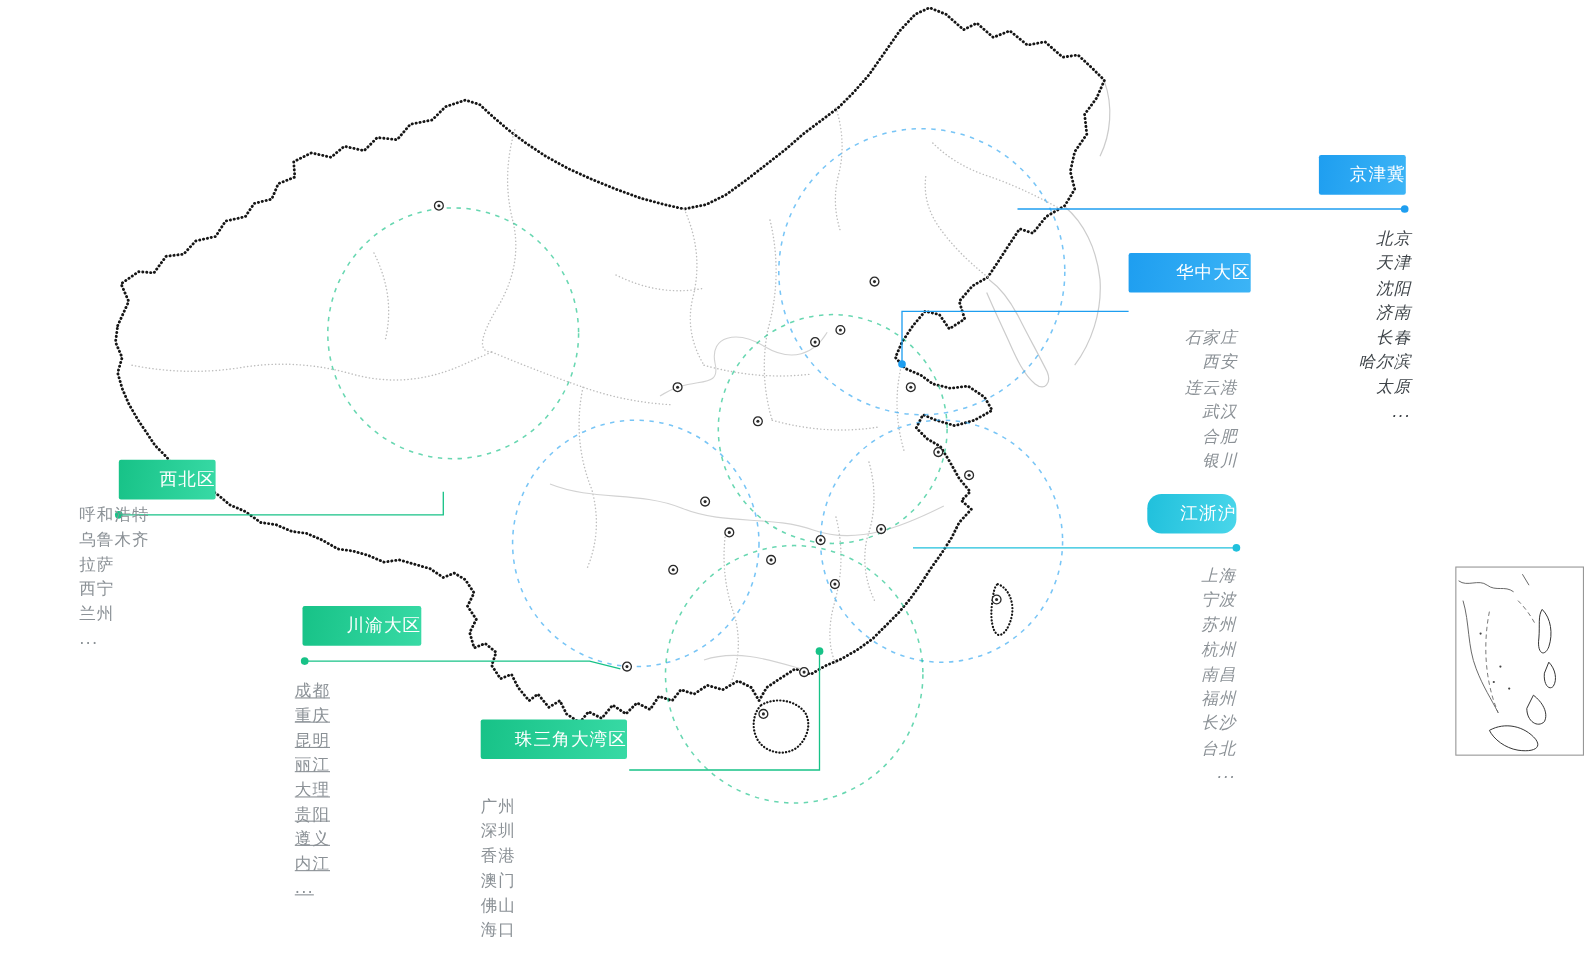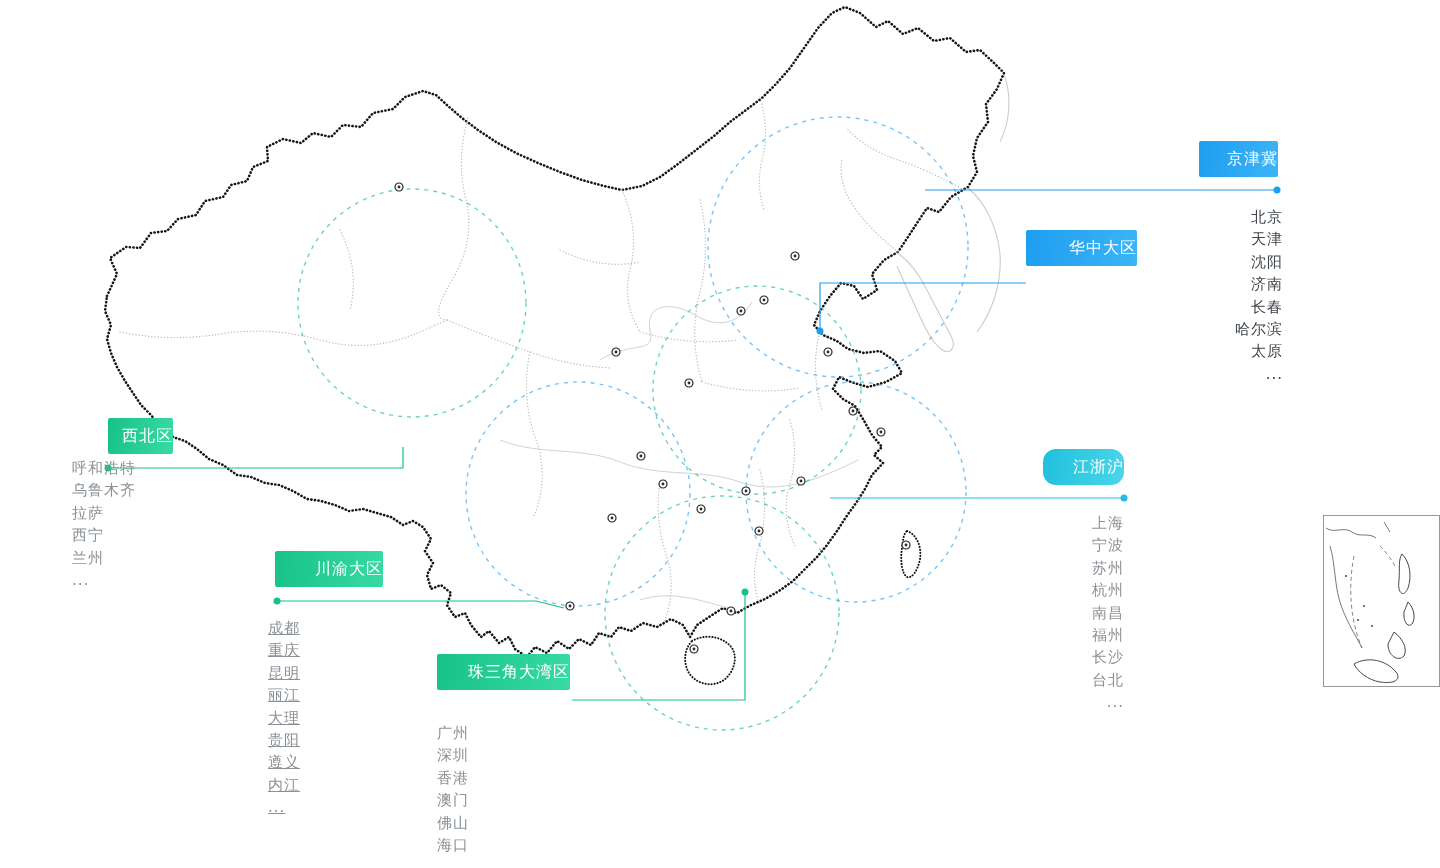--- a/index.html
+++ b/index.html
@@ -46,29 +46,29 @@
   .theme-blue{background:linear-gradient(100deg,var(--c-blue),var(--c-blue2));}
   .theme-cyan{background:linear-gradient(100deg,var(--c-cyan),var(--c-cyan2));}
   .theme-green{background:linear-gradient(100deg,var(--c-green),var(--c-green2));}
 
   
   .cities{
     position:absolute;margin:0;padding:0;list-style:none;
     font-size:15px;line-height:22.4px;color:#8b9196;letter-spacing:1px;
   }
   .cities.dark{color:#3e4449;}
-  .cities.right{text-align:right;}
+  .cities.right{text-align:right;font-style:italic;}
 
   #tag-jjj{left:1199px;top:141px;width:79px;}
   #list-jjj{left:1103px;top:206px;width:180px;}
   #tag-hz{left:1026px;top:230px;width:111px;}
   #list-hz{left:945px;top:296px;width:180px;}
   #tag-jzh{left:1043px;top:449px;width:81px;border-radius:13px;}
   #list-jzh{left:944px;top:512px;width:180px;}
-  #tag-xb{left:108px;top:418px;width:65px;}
+  #tag-xb{left:108px;top:418px;width:88px;}
   #list-xb{left:72px;top:457px;width:160px;}
   #tag-cy{left:275px;top:551px;width:108px;}
   #list-cy{left:268px;top:617px;width:160px;text-decoration:underline;}
   #tag-zsj{left:437px;top:654px;width:133px;}
   #list-zsj{left:437px;top:722px;width:160px;}
 
   
   .inset{
     position:absolute;left:1323px;top:515px;width:117px;height:172px;
     background:#fff;border:1px solid #979797;box-sizing:border-box;
@@ -237,20 +237,28 @@
     <li>天津</li>
     <li>沈阳</li>
     <li>济南</li>
     <li>长春</li>
     <li>哈尔滨</li>
     <li>太原</li>
     <li>...</li>
   </ul>
 
   <div class="region-tag theme-blue" id="tag-hz">华中大区</div>
+  <ul class="cities right" id="list-hz">
+    <li>石家庄</li>
+    <li>西安</li>
+    <li>连云港</li>
+    <li>武汉</li>
+    <li>合肥</li>
+    <li>银川</li>
+  </ul>
 
   <div class="region-tag theme-cyan" id="tag-jzh">江浙沪</div>
   <ul class="cities right" id="list-jzh">
     <li>上海</li>
     <li>宁波</li>
     <li>苏州</li>
     <li>杭州</li>
     <li>南昌</li>
     <li>福州</li>
     <li>长沙</li>

